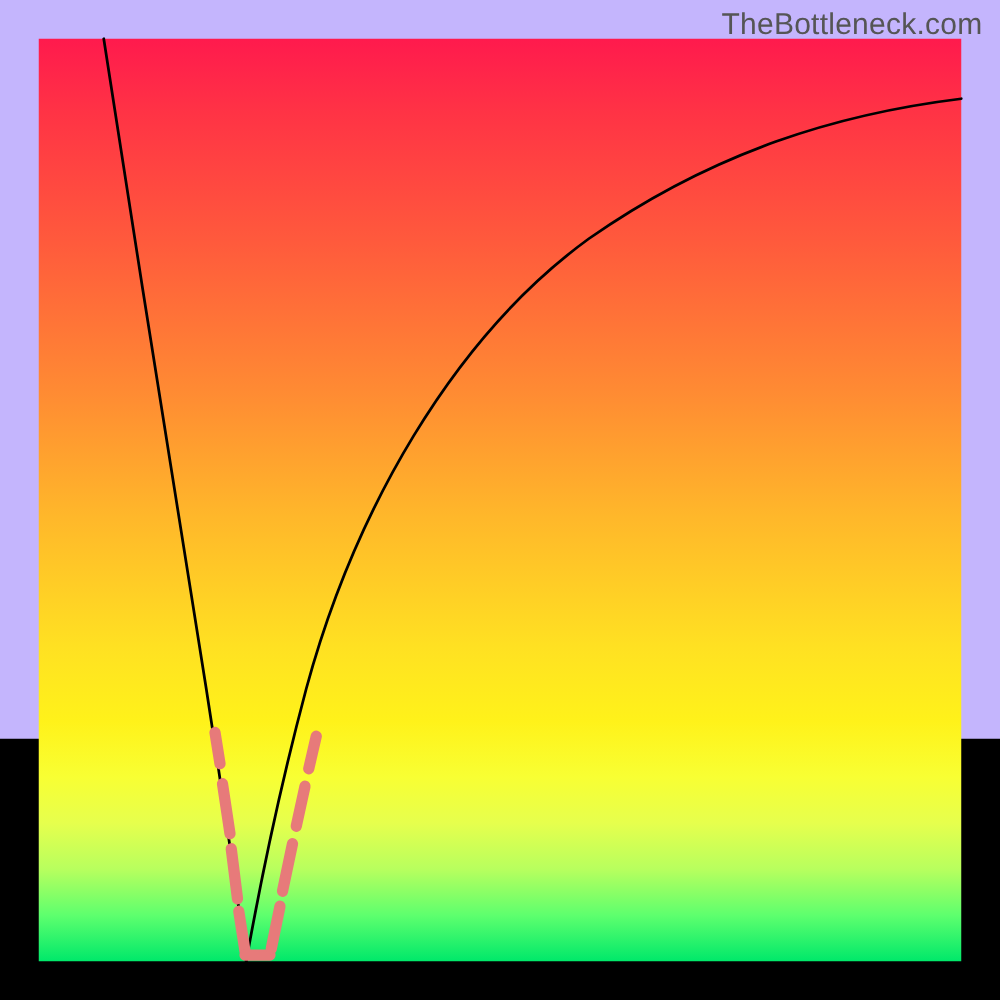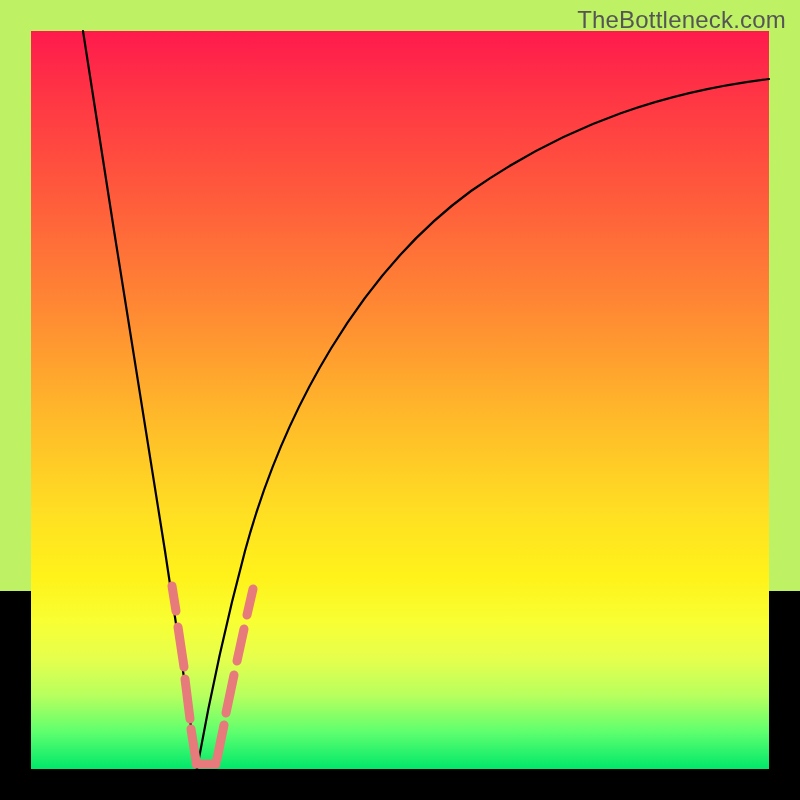--- a/index.html
+++ b/index.html
@@ -8,21 +8,21 @@
     width: 800px;
     height: 800px;
     overflow: hidden;
     background: #000;
     font-family: Arial, Helvetica, sans-serif;
   }
   .frame {
     position: relative;
     width: 800px;
     height: 591px;
-    background: #bef264;
+    background: #c4b5fd;
     text-align: center;
   }
   .plot-area {
     position: absolute;
     left: 31px;
     top: 31px;
     width: 738px;
     height: 738px;
     
     background: linear-gradient(

